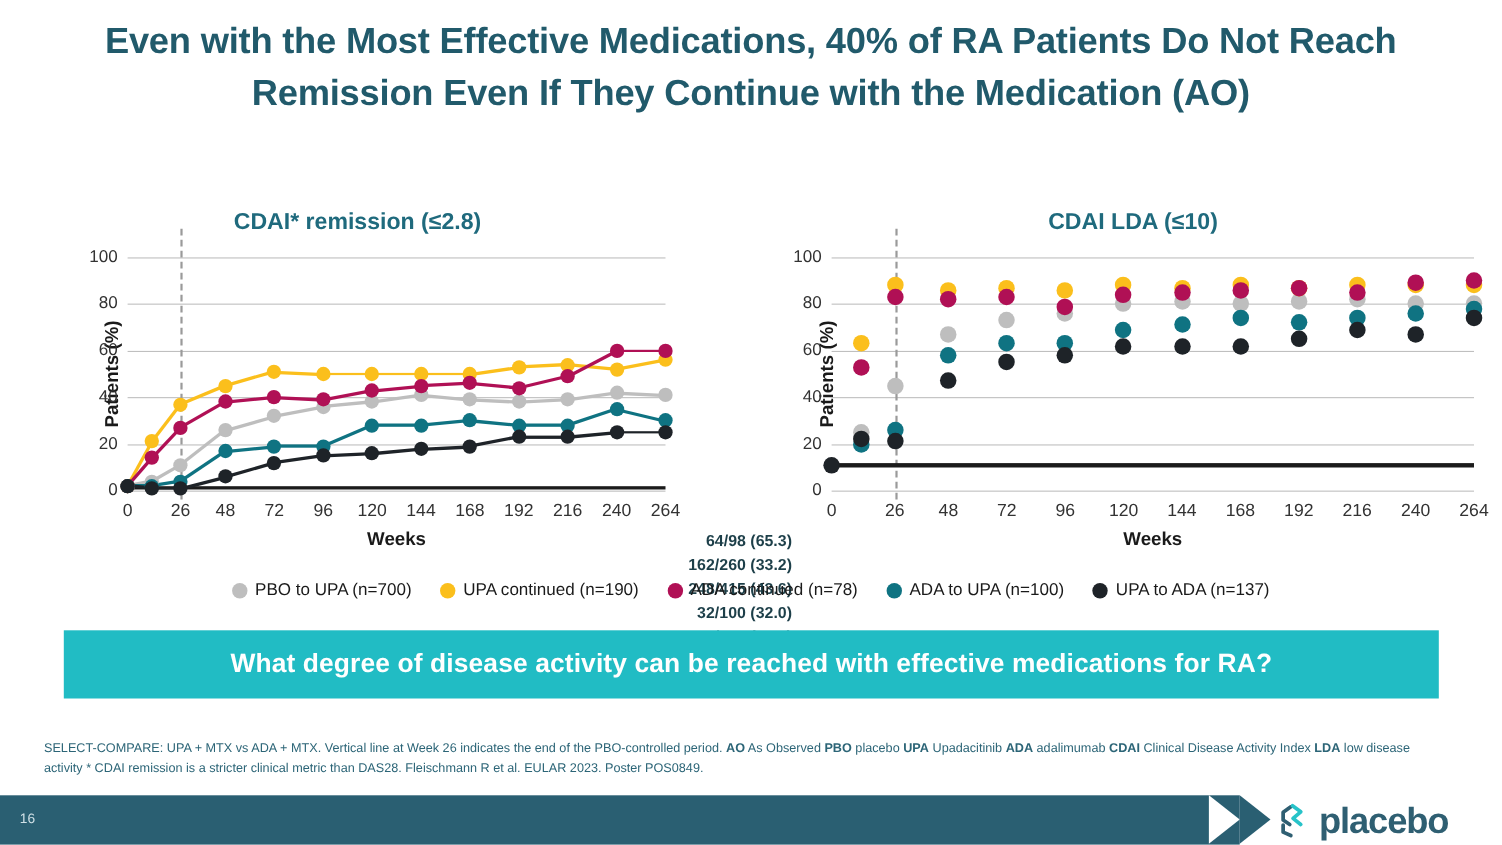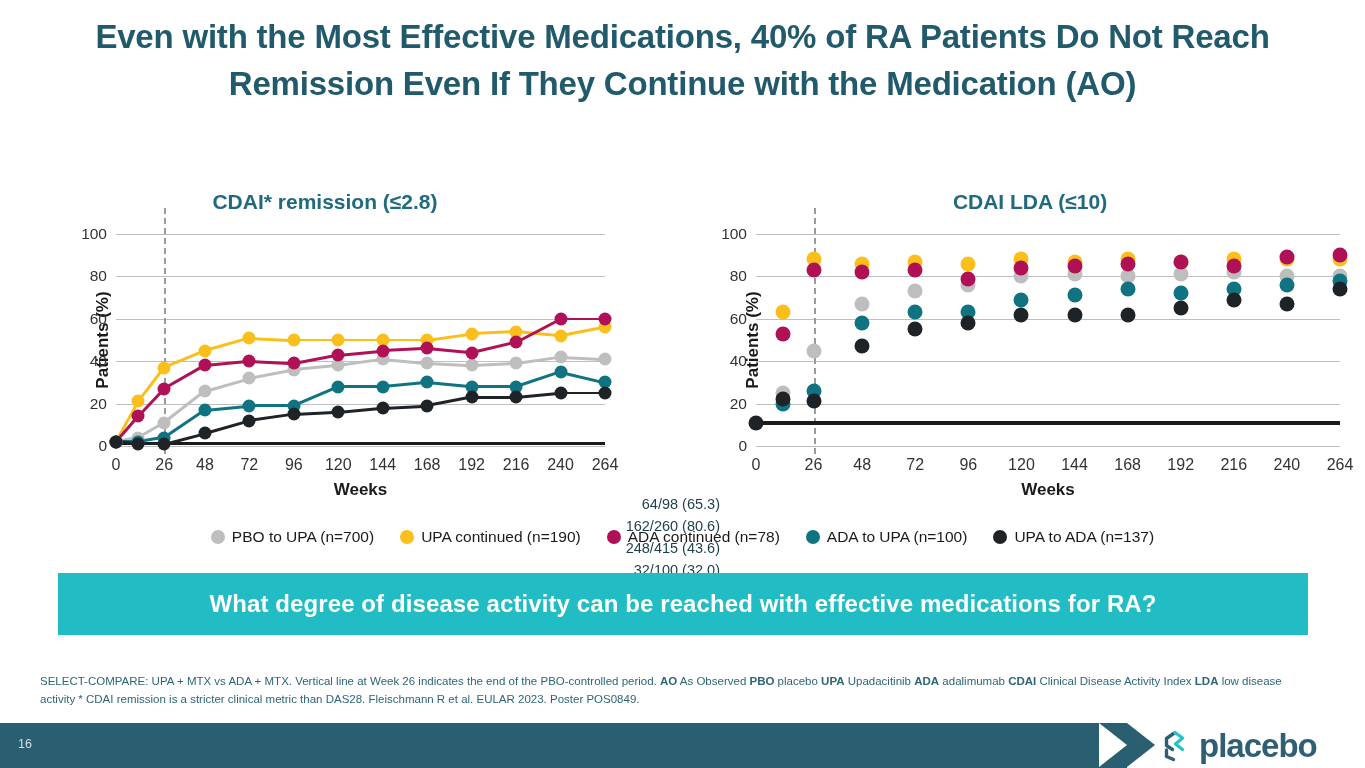--- a/index.html
+++ b/index.html
@@ -76,22 +76,22 @@
   }
   .pt {
     position: absolute; width: 13px; height: 13px; border-radius: 50%;
     transform: translate(-50%, -50%);
   }
   #plot-right .pt { width: 15px; height: 15px; }
   .seg { position: absolute; height: 2.6px; transform-origin: 0 50%; }
 
   
   #annots {
-    position: absolute; left: 590px; top: 303px;
-    font-size: 14.5px; font-weight: normal; color: #1d3f49;
+    position: absolute; left: 590px; top: 291px;
+    font-size: 14.5px; font-weight: bold; color: #1d3f49;
     line-height: 1.52; text-align: right; width: 100px;
   }
 
   
   #legend {
     position: absolute; left: 0; top: 528px; width: 1365px;
     display: flex; justify-content: center; align-items: center; gap: 26px;
     font-size: 15.5px; color: #1a1a1a;
   }
   .legend-item { display: flex; align-items: center; gap: 7px; white-space: nowrap; }
@@ -297,21 +297,21 @@
         <div class="pt" style="left: 222.273px; top: 178.08px; background: rgb(30, 35, 40); z-index: 9;"></div>
         <div class="pt" style="left: 266.727px; top: 173.84px; background: rgb(30, 35, 40); z-index: 9;"></div>
         <div class="pt" style="left: 311.182px; top: 171.72px; background: rgb(30, 35, 40); z-index: 9;"></div>
         <div class="pt" style="left: 355.636px; top: 163.24px; background: rgb(30, 35, 40); z-index: 9;"></div>
         <div class="pt" style="left: 400.091px; top: 163.24px; background: rgb(30, 35, 40); z-index: 9;"></div>
         <div class="pt" style="left: 444.545px; top: 159px; background: rgb(30, 35, 40); z-index: 9;"></div>
         <div class="pt" style="left: 489px; top: 159px; background: rgb(30, 35, 40); z-index: 9;"></div>
       </div>
     <div id="annots">
         <div>64/98 (65.3)</div>
-        <div>162/260 (80.6)</div>
+        <div>162/260 (33.2)</div>
         <div>248/415 (43.6)</div>
         <div>32/100 (32.0)</div>
         <div>36/137 (75.2)</div>
       </div>
   </div>
 
   <div class="chart" id="chart-right">
     <div class="chart-title">CDAI LDA (≤10)</div>
     <div class="plot" id="plot-right">
       <div class="axis-y-label">Patients (%)</div>

